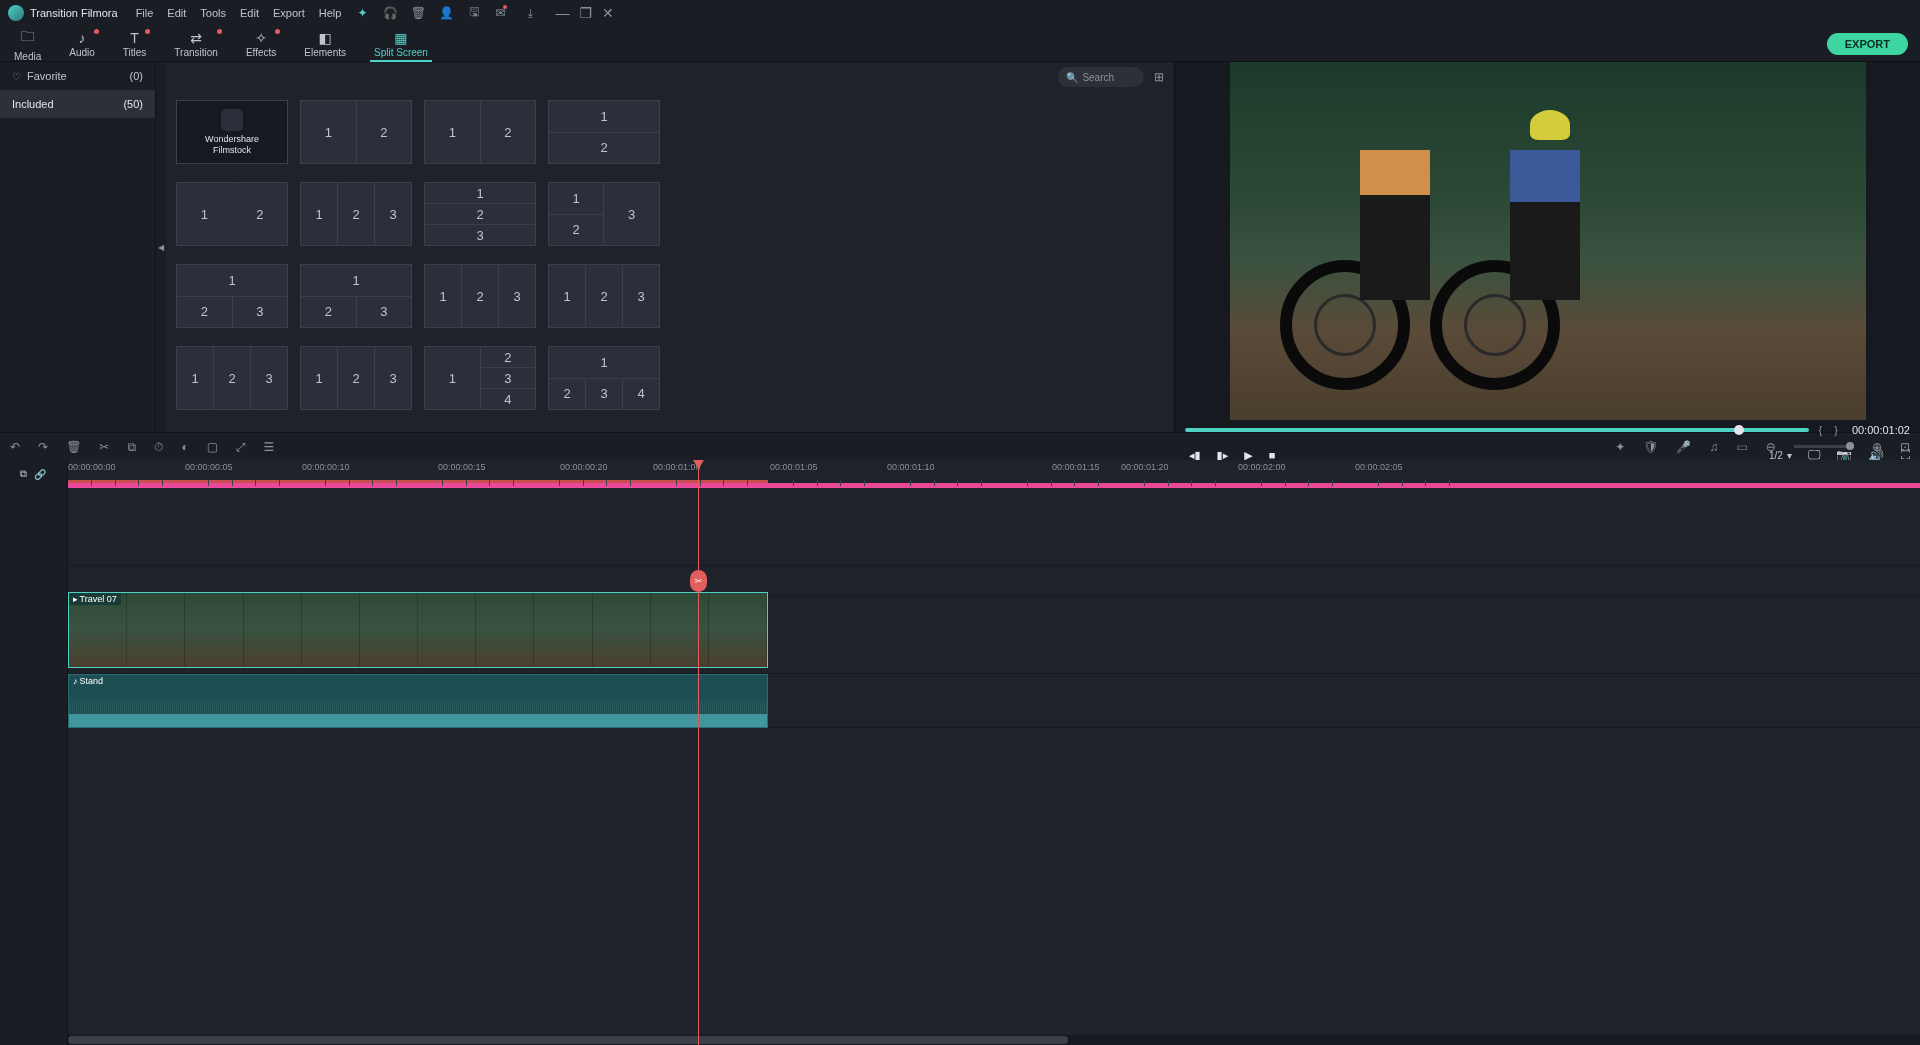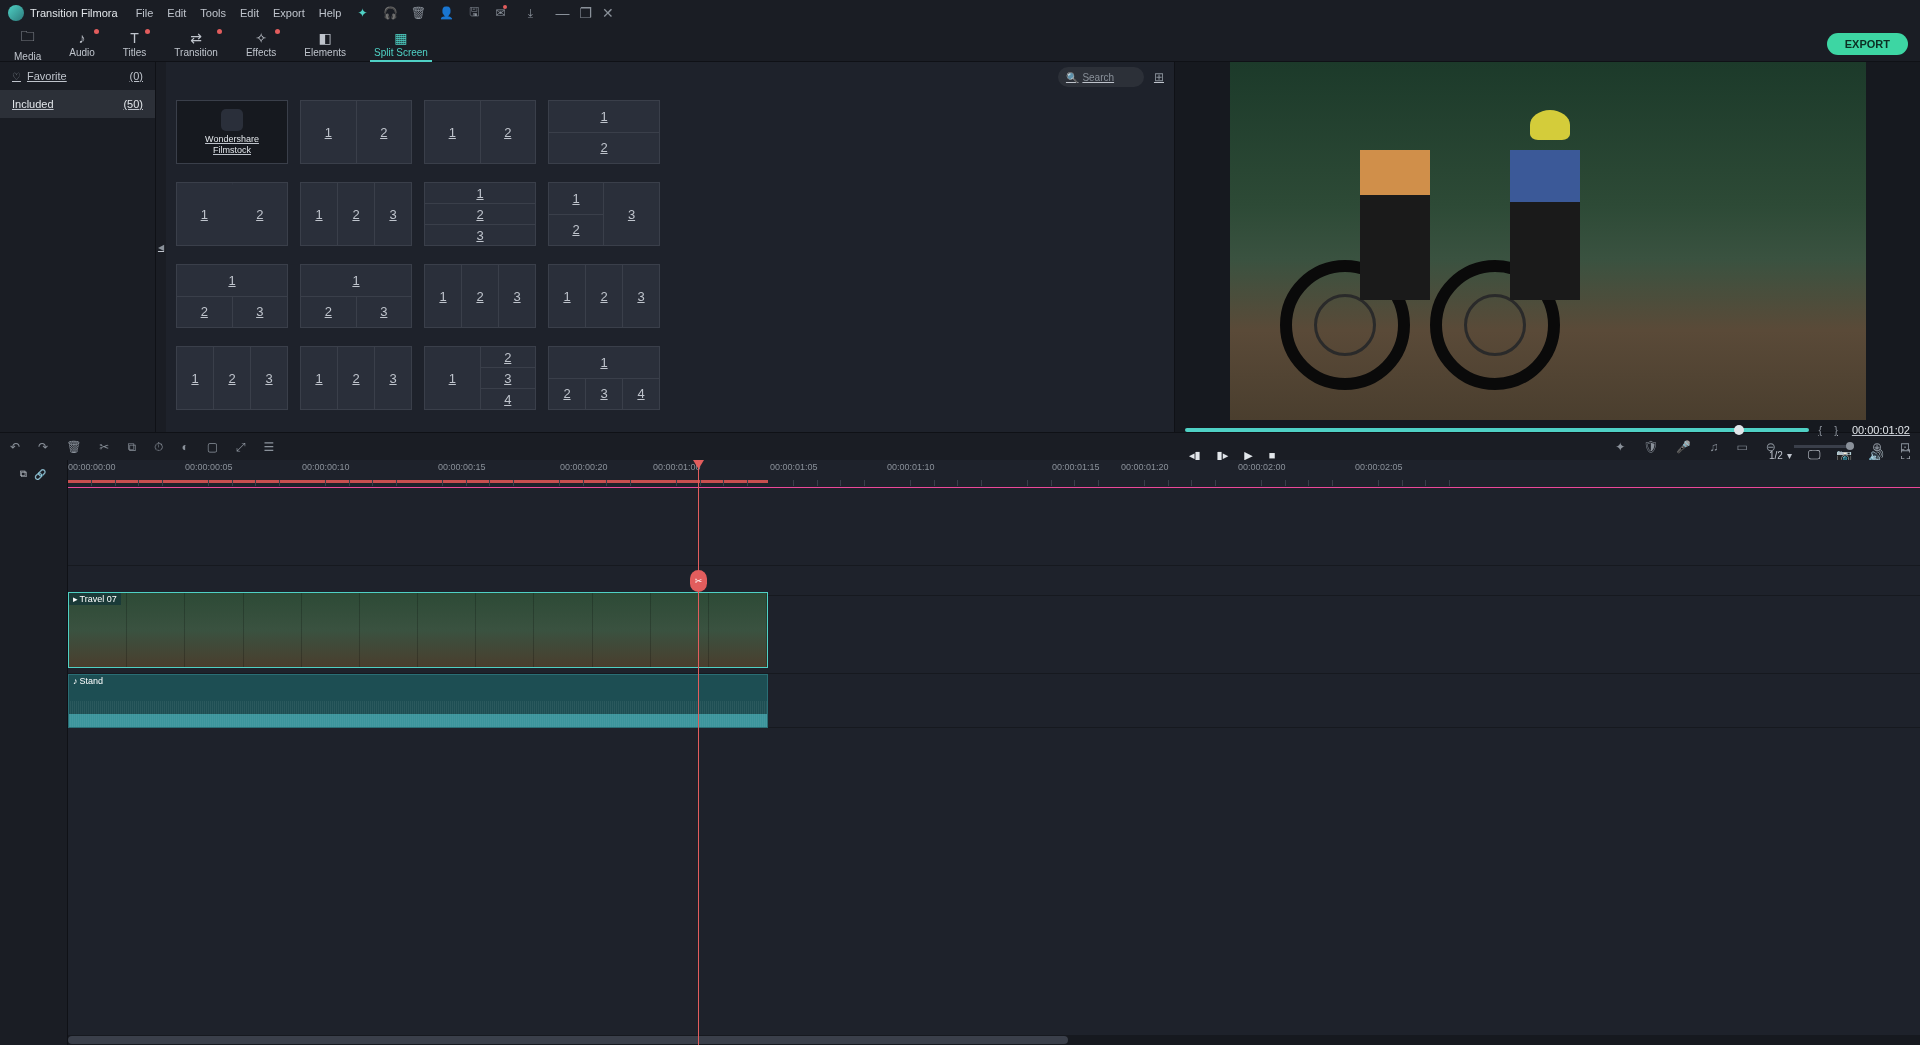--- a/index.html
+++ b/index.html
@@ -17,21 +17,21 @@
 .win-controls span { cursor:pointer; color:#8a919a; font-size:14px; }
 
 .toolbar { height: 36px; background: #1a1d24; display: flex; align-items: center; border-bottom: 1px solid #0f1116; }
 .toolbar .tab { display: flex; flex-direction: column; align-items: center; padding: 0 14px; cursor: pointer; font-size: 10px; color: #bfc4cc; position: relative; height: 36px; justify-content: center; }
 .toolbar .tab .ticon { font-size: 14px; margin-bottom: 1px; }
 .toolbar .tab.active { color: #4fd1c5; }
 .toolbar .tab.active::after { content:''; position:absolute; bottom:0; left:10px; right:10px; height:2px; background:#4fd1c5; }
 .toolbar .tab .dot { width:5px; height:5px; background:#e25d5d; border-radius:50%; position:absolute; top:3px; right:10px; }
 .toolbar .export-btn { margin-left: auto; margin-right: 12px; background: #3dd6a3; color: #0c2f23; font-weight: 600; font-size: 11px; border-radius: 14px; padding: 5px 18px; cursor: pointer; }
 
-.main { display: flex; height: 370px; text-decoration: underline; }
+.main { display: flex; height: 370px; }
 .sidebar { width: 156px; background: #1a1d24; border-right: 1px solid #0f1116; }
 .sidebar .item { display: flex; justify-content: space-between; align-items: center; padding: 8px 12px; font-size: 11px; cursor: pointer; }
 .sidebar .item .heart { margin-right: 6px; color: #8a919a; font-size: 10px; }
 .sidebar .item.active { background: #2c3038; color: #e2e6ea; font-weight: 500; }
 
 .browser { flex: 1; background: #1e222b; display: flex; flex-direction: column; border-right: 1px solid #0f1116; }
 .browser-header { height: 30px; display: flex; align-items: center; justify-content: flex-end; padding: 0 10px; gap: 10px; }
 .search-box { background: #2c3038; border-radius: 12px; height: 20px; width: 86px; display: flex; align-items: center; padding: 0 8px; gap: 4px; color: #8a919a; font-size: 10px; }
 .grid-icon { color: #8a919a; font-size: 12px; cursor: pointer; }
 .browser-grid { flex: 1; overflow-y: auto; padding: 8px 10px; display: grid; grid-template-columns: repeat(4, 112px); gap: 18px 12px; align-content: start; }
@@ -69,21 +69,21 @@
 
 .timeline-toolbar { height: 28px; background: #1a1d24; border-top: 1px solid #0f1116; display: flex; align-items: center; padding: 0 10px; gap: 18px; }
 .timeline-toolbar .tticon { color: #8a919a; font-size: 12px; cursor: pointer; }
 .timeline-toolbar .tt-spacer { flex: 1; }
 .timeline-toolbar .zoom-slider { width: 60px; height: 3px; background: #3a3f4a; position:relative; cursor:pointer; }
 .timeline-toolbar .zoom-slider .zh { position:absolute; right:0; top:-3px; width:8px; height:8px; background:#8a919a; border-radius:50%; }
 
 .timeline { flex: 1; background: #1e222b; display: flex; overflow:hidden; }
 .timeline-left { width: 68px; background: #1a1d24; flex-shrink: 0; border-right: 1px solid #0f1116; }
 .timeline-right { flex:1; position:relative; overflow:hidden; }
-.ruler { height: 28px; border-bottom: 1px solid #ec4899; position: relative; background:#1e222b; }
+.ruler { height: 28px; border-bottom: 5px solid #ec4899; position: relative; background:#1e222b; }
 .ruler-red { position:absolute; left:0; top:20px; height:3px; background:#c94f4f; }
 .ruler .tick { position:absolute; top:2px; font-size:9px; color:#8a919a; }
 .ruler .minor { position:absolute; top:20px; width:1px; height:6px; background:#3a3f4a; }
 .playhead { position:absolute; top:0; bottom:0; width:1px; background:#e25d5d; z-index:20; }
 .playhead::before { content:''; position:absolute; top:0; left:-5px; width:11px; height:9px; background:#e25d5d; clip-path: polygon(0 0, 100% 0, 50% 100%); }
 .playhead .scissors { position:absolute; top:110px; left:-8px; width:17px; height:22px; background:#e25d5d; border-radius:9px; display:flex; align-items:center; justify-content:center; color:#fff; font-size:9px; cursor:pointer; }
 
 .track-row { height: 68px; display:flex; align-items:center; border-bottom:1px solid #16191f; position:relative; }
 .track-row.spacer-row { height: 78px; }
 .track-row.audio-row { height: 54px; }

